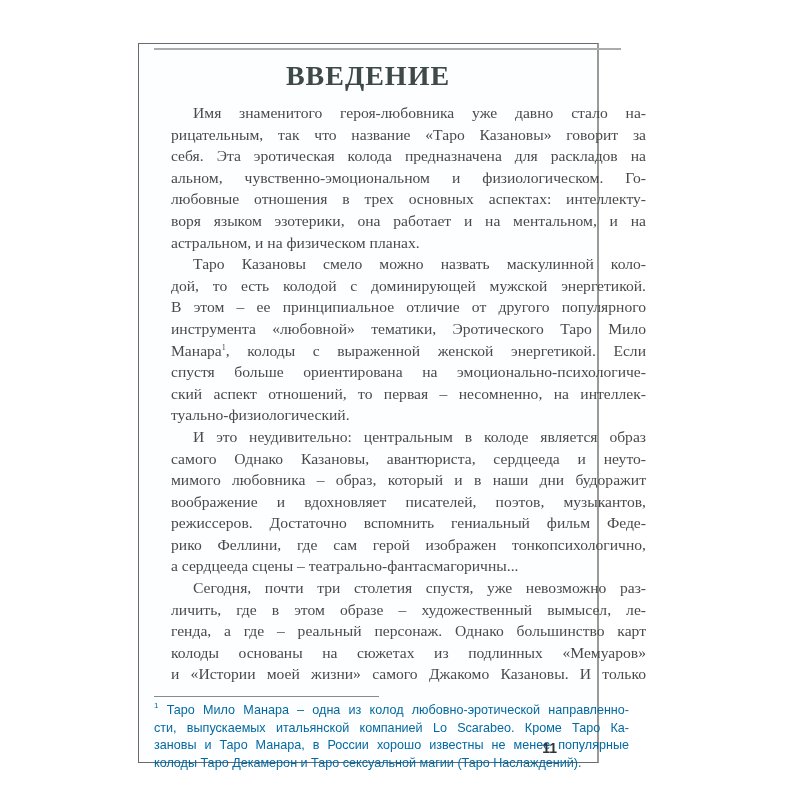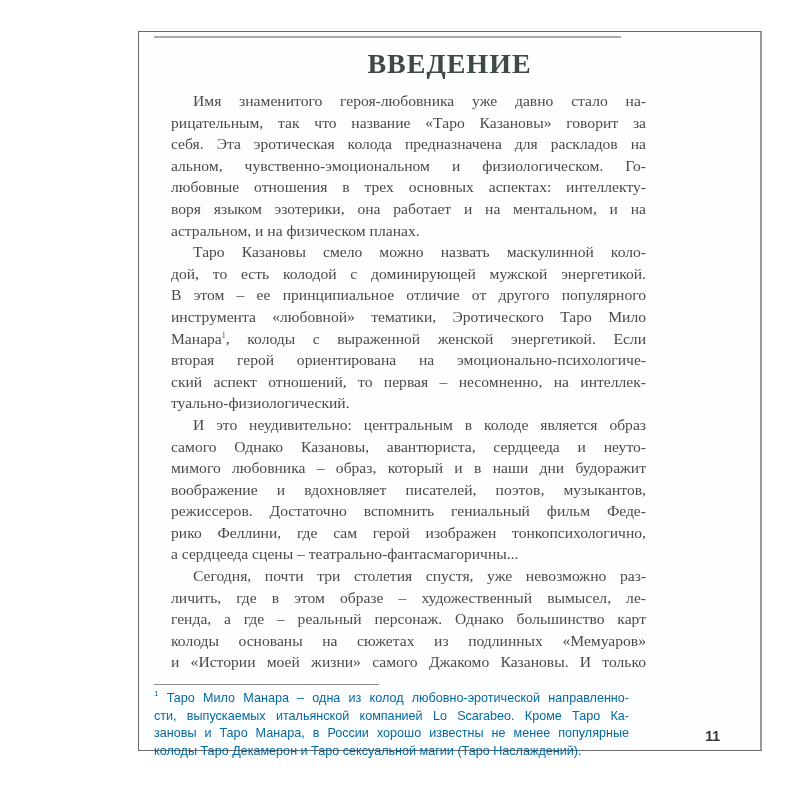--- a/index.html
+++ b/index.html
@@ -9,22 +9,22 @@
     }
     body {
       width: 800px;
       height: 800px;
       position: relative;
       overflow: hidden;
     }
     .page {
       position: absolute;
       left: 138px;
-      top: 31px;
-      width: 624px;
+      top: 43px;
+      width: 461px;
       height: 720px;
       border-left: 1.5px solid #6a6a6a;
       border-top: 1.5px solid #6a6a6a;
       border-bottom: 1.5px solid #6a6a6a;
       border-right: 2px solid #9a9a9a;
       background: #fdfeff;
       box-sizing: border-box;
     }
     .top-rule {
       position: absolute;
@@ -122,21 +122,21 @@
     <span class="line">альном, чувственно-эмоциональном и физиологическом. Го-</span>
     <span class="line">любовные отношения в трех основных аспектах: интеллекту-</span>
     <span class="line">воря языком эзотерики, она работает и на ментальном, и на</span>
     <span class="line last">астральном, и на физическом планах.</span>
 
     <span class="line indent">Таро Казановы смело можно назвать маскулинной коло-</span>
     <span class="line">дой, то есть колодой с доминирующей мужской энергетикой.</span>
     <span class="line">В этом – ее принципиальное отличие от другого популярного</span>
     <span class="line">инструмента «любовной» тематики, Эротического Таро Мило</span>
     <span class="line"><span>Манара</span><sup class="fn">1</sup><span>, колоды с выраженной женской энергетикой. Если</span></span>
-    <span class="line">вторая герой ориентирована на эмоционально-психологиче-</span>
+    <span class="line">спустя больше ориентирована на эмоционально-психологиче-</span>
     <span class="line">ский аспект отношений, то первая – несомненно, на интеллек-</span>
     <span class="line last">туально-физиологический.</span>
 
     <span class="line indent">И это неудивительно: центральным в колоде является образ</span>
     <span class="line">самого Однако Казановы, авантюриста, сердцееда и неуто-</span>
     <span class="line">мимого любовника – образ, который и в наши дни будоражит</span>
     <span class="line">воображение и вдохновляет писателей, поэтов, музыкантов,</span>
     <span class="line">режиссеров. Достаточно вспомнить гениальный фильм Феде-</span>
     <span class="line">рико Феллини, где сам герой изображен тонкопсихологично,</span>
     <span class="line last">а сердцееда сцены – театрально-фантасмагоричны...</span>

